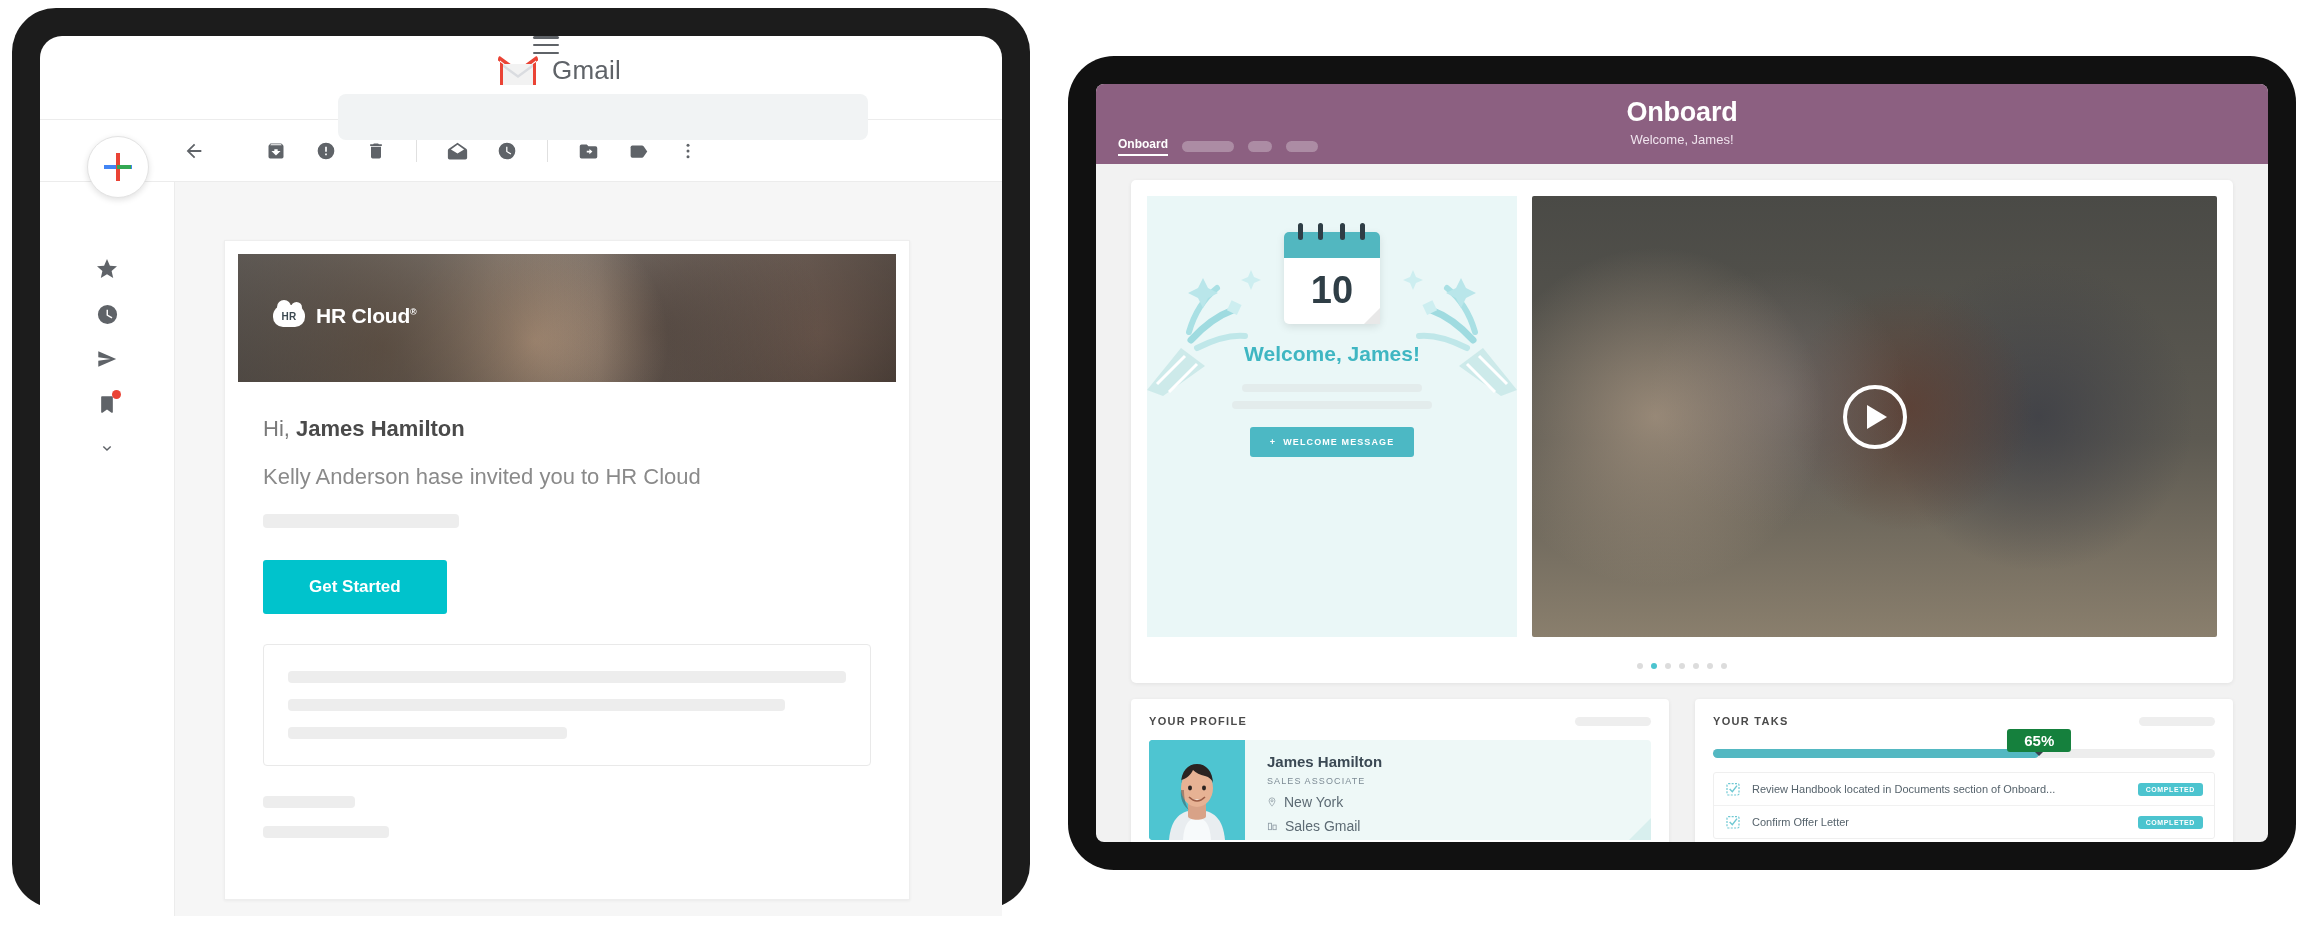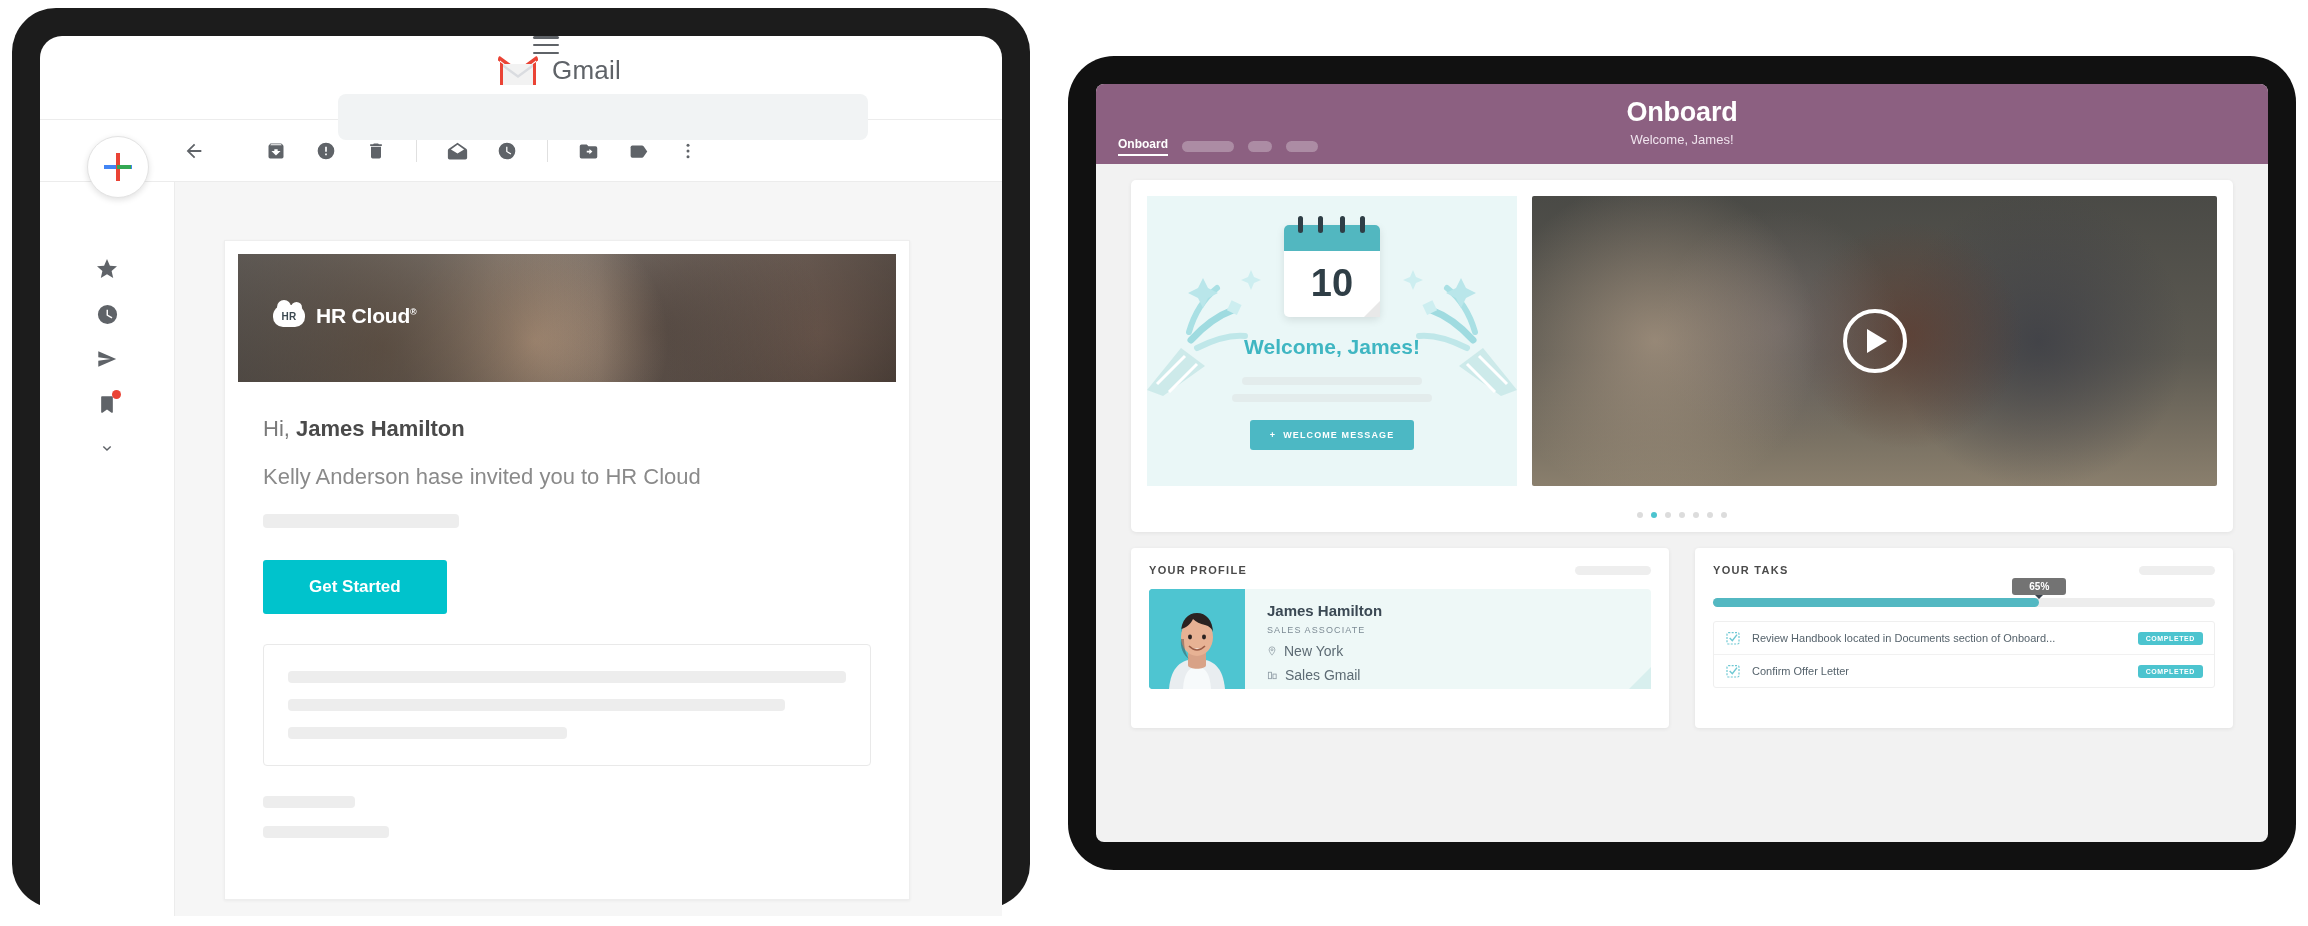--- a/index.html
+++ b/index.html
@@ -128,21 +128,21 @@
   .ob-tabs { position: absolute; left: 22px; bottom: 8px; display: flex; align-items: center; gap: 14px; }
   .ob-tab-active { color: #fff; font-size: 12px; font-weight: bold; border-bottom: 2px solid #fff; padding-bottom: 3px; cursor: pointer; }
   .ob-tab-ph { height: 11px; border-radius: 6px; background: rgba(255,255,255,.28); }
 
   .ob-body { padding: 16px 35px 0 35px; }
   .ob-card { background: #fff; border-radius: 5px; box-shadow: 0 1px 4px rgba(0,0,0,.07); }
   .ob-top { display: flex; padding: 16px; gap: 15px; }
 
   .welcome-panel {
     flex: 0 0 370px; background: #eaf7f7; border-radius: 0;
-    position: relative; text-align: center; padding-top: 15px; height: 290px; overflow: hidden;
+    position: relative; text-align: center; padding-top: 22px; height: 441px; overflow: hidden;
   }
   .cal {
     width: 96px; height: 92px; margin: 14px auto 0; background: #fff;
     border-radius: 5px; box-shadow: 0 3px 8px rgba(0,0,0,.10); position: relative;
   }
   .cal-top { height: 26px; background: #52b7c0; border-radius: 5px 5px 0 0; }
   .cal-ring { position: absolute; top: -9px; width: 5px; height: 17px; background: #2f3e46; border-radius: 3px; }
   .cal-day { font-size: 38px; font-weight: bold; color: #2f3e46; line-height: 64px; }
   .cal-fold { position: absolute; right: 0; bottom: 0; width: 0; height: 0; border-left: 16px solid transparent; border-bottom: 16px solid #e8e8e8; }
   .welcome-ttl { color: #3fb6c2; font-size: 21px; font-weight: bold; margin-top: 18px; }
@@ -187,21 +187,21 @@
   .prof-name { font-size: 15px; font-weight: bold; color: #3b4954; }
   .prof-role { font-size: 9px; letter-spacing: 1.1px; color: #7d8b95; margin-top: 6px; }
   .prof-meta { display: flex; align-items: center; gap: 7px; margin-top: 8px; font-size: 14px; color: #5d6b74; }
   .prof-fold { position: absolute; right: 0; bottom: 0; width: 0; height: 0; border-left: 22px solid transparent; border-bottom: 22px solid #d8efee; }
 
   .prog-wrap { position: relative; margin-top: 22px; }
   .prog-track { height: 9px; border-radius: 5px; background: #ededed; }
   .prog-fill { height: 9px; border-radius: 5px; background: #53b8c2; }
   .prog-bubble {
     position: absolute; top: -20px; transform: translateX(-50%);
-    background: #737373; color: #fff; font-size: 10px; font-weight: bold;
+    background: #15803d; color: #fff; font-size: 15px; font-weight: bold;
     padding: 3px 17px; border-radius: 3px;
   }
   .prog-bubble::after { content:""; position:absolute; left:50%; margin-left:-4px; bottom:-4px; border-left:4px solid transparent; border-right:4px solid transparent; border-top:4px solid #39424d; }
   .task-list { margin-top: 14px; border: 1px solid #efefef; border-radius: 3px; }
   .task-row { display: flex; align-items: center; padding: 7px 11px; border-bottom: 1px solid #f1f1f1; }
   .task-row:last-child { border-bottom: none; }
   .task-ic { width: 16px; height: 18px; flex: none; margin-right: 11px; }
   .task-txt { flex: 1; font-size: 11px; color: #56636c; white-space: nowrap; overflow: hidden; text-overflow: ellipsis; }
   .badge { background: #4cc4cf; color: #fff; font-size: 7px; font-weight: bold; letter-spacing: .6px; padding: 3px 8px; border-radius: 3px; }
 </style>

